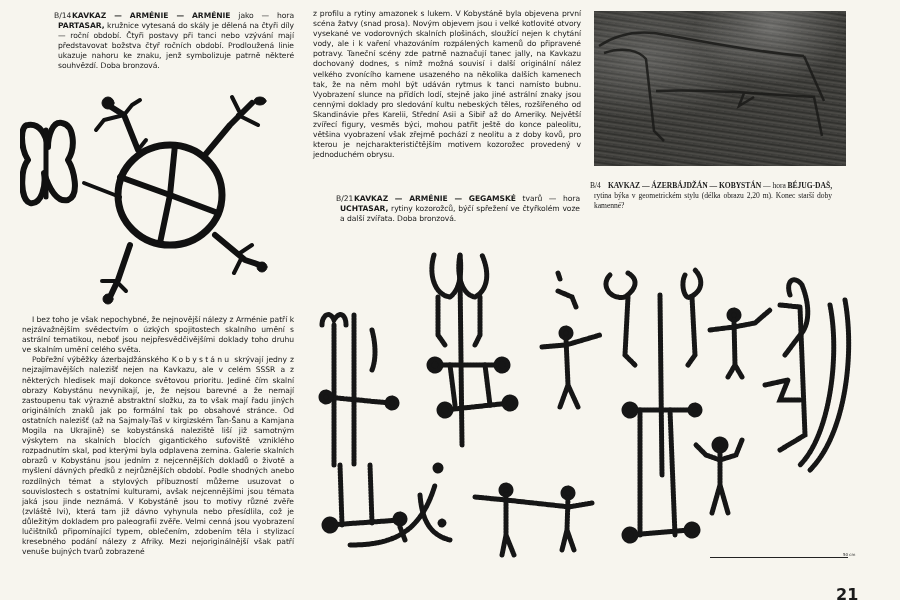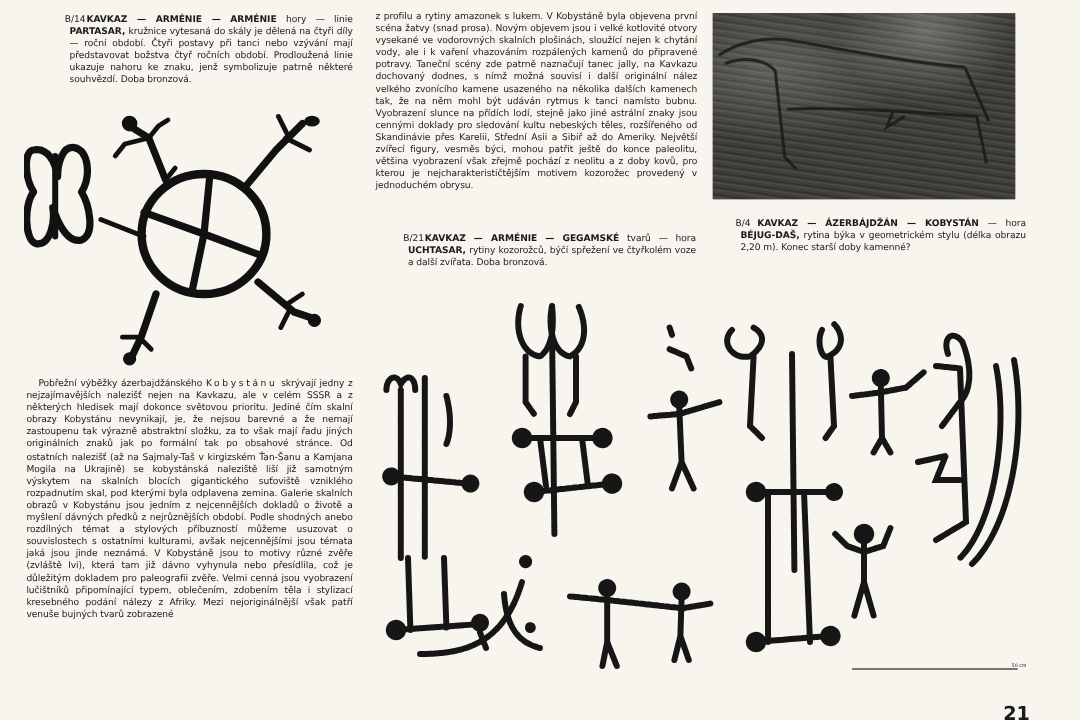--- a/index.html
+++ b/index.html
@@ -28,21 +28,21 @@
       #3b3b38;
   }
   .pagenum { font-weight:bold; font-size:16px; }
   .scale-bar { height:1px; background:#222; }
   .scale-label { font-size:4px; }
 </style>
 </head>
 <body>
 
 <div class="abs cap" style="left:58px; top:11px; width:236px;">
-  <span class="num">B/14</span><b>KAVKAZ — ARMÉNIE — ARMÉNIE</b><span> hory — linie </span><b>PARTASAR,</b><span> kružnice vytesaná do skály je dělená na čtyři díly — roční období. Čtyři postavy při tanci nebo vzývání mají představovat božstva čtyř ročních období. Prodloužená linie ukazuje nahoru ke znaku, jenž symbolizuje patrně některé souhvězdí. Doba bronzová.</span>
+  <span class="num">B/14</span><b>KAVKAZ — ARMÉNIE — ARMÉNIE</b><span> jako — hora </span><b>PARTASAR,</b><span> kružnice vytesaná do skály je dělená na čtyři díly — roční období. Čtyři postavy při tanci nebo vzývání mají představovat božstva čtyř ročních období. Prodloužená linie ukazuje nahoru ke znaku, jenž symbolizuje patrně některé souhvězdí. Doba bronzová.</span>
 </div>
 
 <div class="abs" style="left:20px; top:85px; width:280px; height:225px;">
   <svg width="280" height="225" viewBox="0 0 280 225">
     <g fill="none" stroke="#111" stroke-linecap="round" stroke-linejoin="round">
 
       <path d="M8 40 C0 40 0 62 8 75 C0 85 0 115 10 118 C22 120 26 100 24 88 C28 100 36 118 48 115 C60 110 54 85 48 75 C56 62 54 40 42 38 C32 36 28 52 28 62 C26 50 20 38 8 40 Z" stroke-width="6"></path>
       <line x1="26" y1="45" x2="26" y2="112" stroke-width="5"></line>
 
       <ellipse cx="150" cy="110" rx="52" ry="50" stroke-width="7"></ellipse>
@@ -67,20 +67,21 @@
       <circle cx="242" cy="182" r="5" fill="#111"></circle>
 
       <path d="M110 160 L98 195 L90 212" stroke-width="6"></path>
       <path d="M96 196 L82 196 M96 196 L106 206" stroke-width="4"></path>
       <circle cx="88" cy="214" r="5" fill="#111"></circle>
     </g>
   </svg>
 </div>
 
 <div class="abs body-text" style="left:22px; top:315px; width:272px;">
+  <p>I bez toho je však nepochybné, že nejnovější nálezy z Arménie patří k nejzávažnějším svědectvím o úzkých spojitostech skalního umění s astrální tematikou, neboť jsou nejpřesvědčivějšími doklady toho druhu ve skalním umění celého světa.</p>
   <p><span>Pobřežní výběžky ázerbajdžánského </span><span class="spaced">Kobystánu</span><span> skrývají jedny z nejzajímavějších nalezišť nejen na Kavkazu, ale v celém SSSR a z některých hledisek mají dokonce světovou prioritu. Jediné čím skalní obrazy Kobystánu nevynikají, je, že nejsou barevné a že nemají zastoupenu tak výrazně abstraktní složku, za to však mají řadu jiných originálních znaků jak po formální tak po obsahové stránce. Od ostatních nalezišť (až na Sajmaly-Taš v kirgizském Ťan-Šanu a Kamjana Mogila na Ukrajině) se kobystánská naleziště liší již samotným výskytem na skalních blocích gigantického suťoviště vzniklého rozpadnutím skal, pod kterými byla odplavena zemina. Galerie skalních obrazů v Kobystánu jsou jedním z nejcennějších dokladů o životě a myšlení dávných předků z nejrůznějších období. Podle shodných anebo rozdílných témat a stylových příbuzností můžeme usuzovat o souvislostech s ostatními kulturami, avšak nejcennějšími jsou témata jaká jsou jinde neznámá. V Kobystáně jsou to motivy různé zvěře (zvláště lvi), která tam již dávno vyhynula nebo přesídlila, což je důležitým dokladem pro paleografii zvěře. Velmi cenná jsou vyobrazení lučištníků připomínající typem, oblečením, zdobením těla i stylizací kresebného podání nálezy z Afriky. Mezi nejoriginálnější však patří venuše bujných tvarů zobrazené</span></p>
 </div>
 
 <div class="abs body-text" style="left:313px; top:9px; width:268px;">
   <p style="text-indent:0">z profilu a rytiny amazonek s lukem. V Kobystáně byla objevena první scéna žatvy (snad prosa). Novým objevem jsou i velké kotlovité otvory vysekané ve vodorovných skalních plošinách, sloužící nejen k chytání vody, ale i k vaření vhazováním rozpálených kamenů do připravené potravy. Taneční scény zde patrně naznačují tanec jally, na Kavkazu dochovaný dodnes, s nímž možná souvisí i další originální nález velkého zvonícího kamene usazeného na několika dalších kamenech tak, že na něm mohl být udáván rytmus k tanci namísto bubnu. Vyobrazení slunce na přídích lodí, stejně jako jiné astrální znaky jsou cennými doklady pro sledování kultu nebeských těles, rozšířeného od Skandinávie přes Karelii, Střední Asii a Sibiř až do Ameriky. Největší zvířecí figury, vesměs býci, mohou patřit ještě do konce paleolitu, většina vyobrazení však zřejmě pochází z neolitu a z doby kovů, pro kterou je nejcharakterističtějším motivem kozorožec provedený v jednoduchém obrysu.</p>
 </div>
 
 <div class="abs cap" style="left:340px; top:194px; width:240px;">
   <span class="num">B/21</span><b>KAVKAZ — ARMÉNIE — GEGAMSKÉ</b><span> tvarů — hora </span><b>UCHTASAR,</b><span> rytiny kozorožců, býčí spřežení ve čtyřkolém voze a další zvířata. Doba bronzová.</span>
 </div>
@@ -90,21 +91,21 @@
     <g fill="none" stroke="#1a1a18" stroke-width="2.5" opacity="0.85">
       <path d="M5 35 C20 25 40 20 60 22 C100 28 150 40 210 45"></path>
       <path d="M10 42 C30 35 45 40 52 48 L60 120 L70 130"></path>
       <path d="M62 80 C100 78 160 82 220 86 L228 125"></path>
       <path d="M210 45 L230 90"></path>
       <path d="M150 82 L145 95 L160 86"></path>
     </g>
   </svg>
 </div>
 
-<div class="abs cap" style="left:617px; top:181px; width:238px;">
+<div class="abs cap" style="left:594px; top:181px; width:238px;font-family:Liberation Serif, serif;">
   <span class="num">B/4</span><b>KAVKAZ — ÁZERBÁJDŽÁN — KOBYSTÁN</b><span> — hora </span><b>BÉJUG-DAŠ,</b><span> rytina býka v geometrickém stylu (délka obrazu 2,20 m). Konec starší doby kamenné?</span>
 </div>
 
 <div class="abs" style="left:310px; top:235px; width:560px; height:330px;">
   <svg width="560" height="330" viewBox="0 0 560 330">
     <g fill="none" stroke="#161616" stroke-linecap="round" stroke-width="5" stroke-dasharray="2 1">
 
       <path d="M12 90 C12 80 20 75 24 85 C30 75 36 80 36 90"></path>
       <line x1="24" y1="90" x2="24" y2="230"></line>
       <line x1="44" y1="80" x2="44" y2="230"></line>

